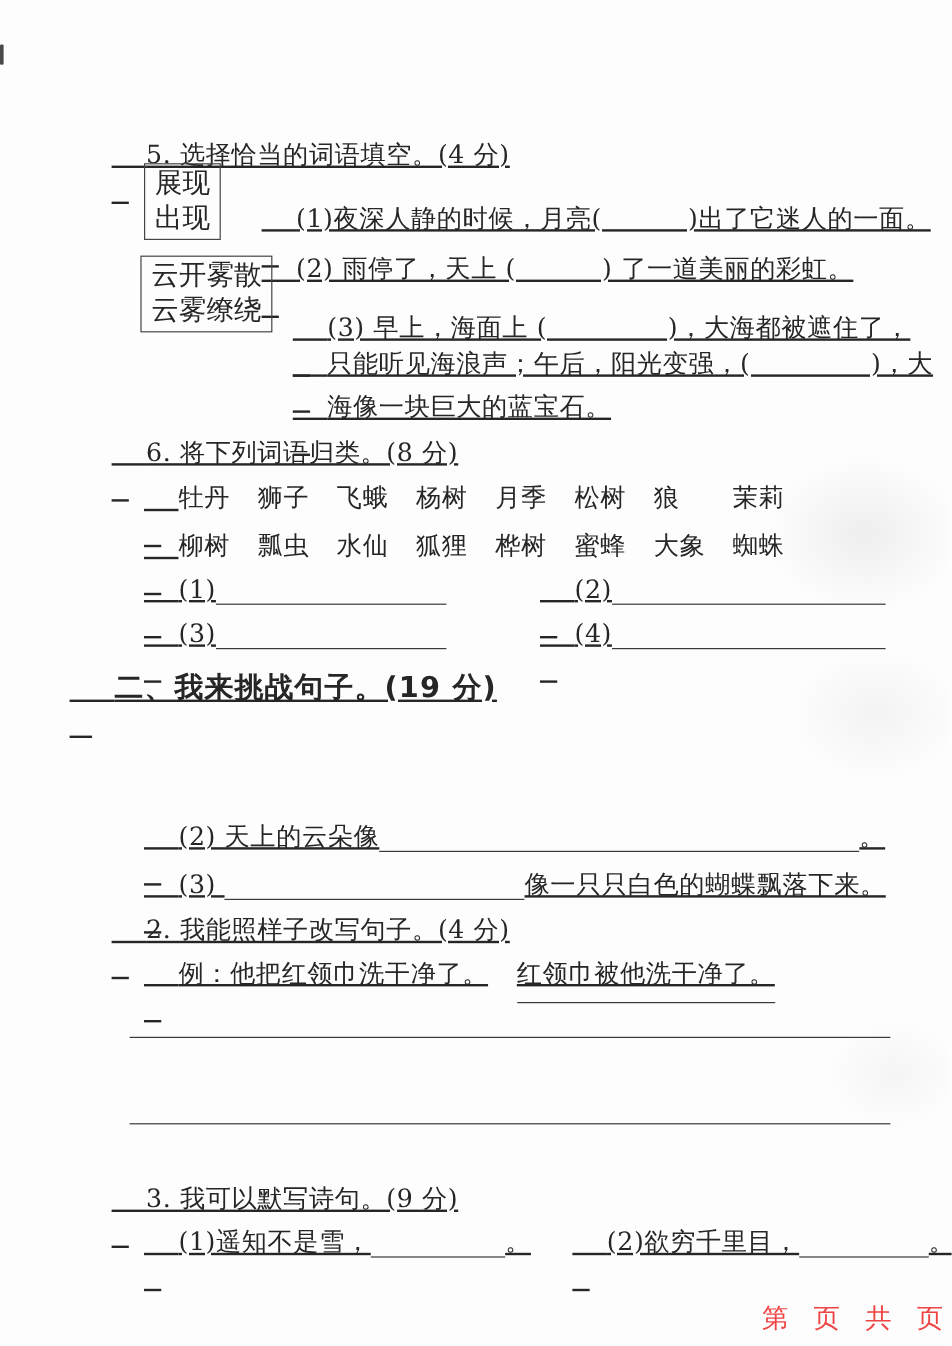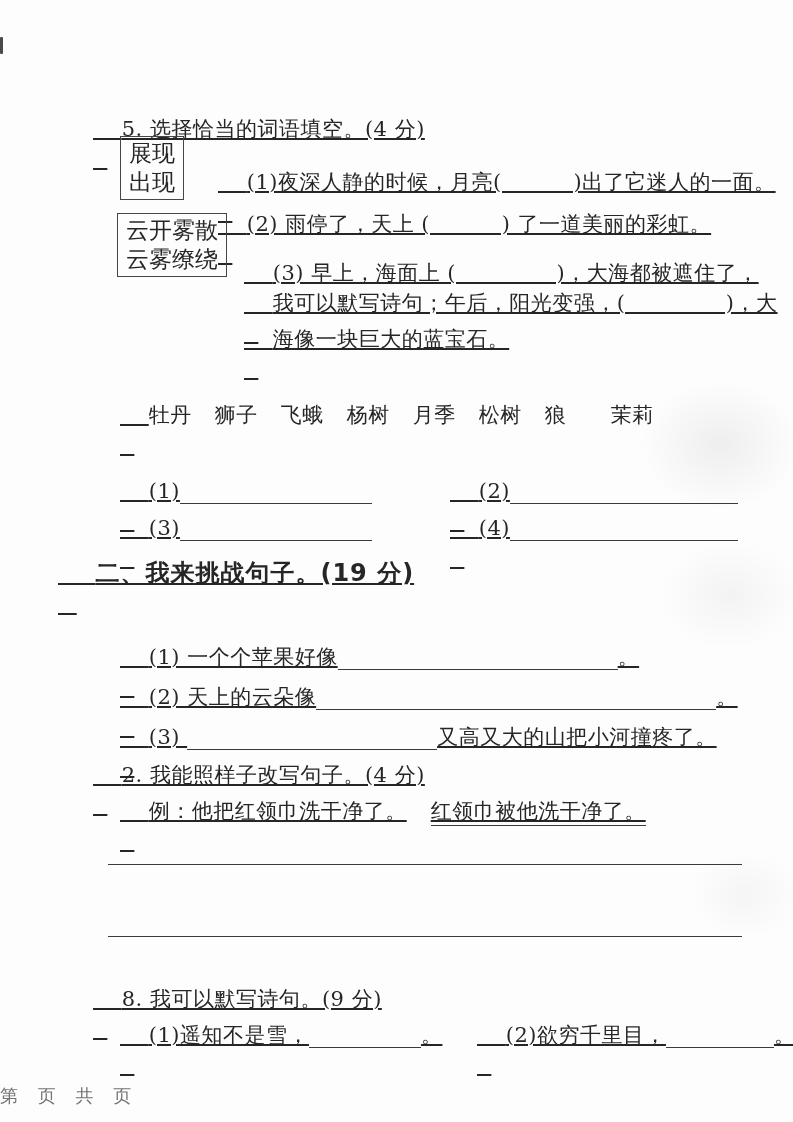--- a/index.html
+++ b/index.html
@@ -32,32 +32,32 @@
     padding:2px 8px;
     background:transparent;
   }
   .blank{
     display:inline-block;
     height:25px;vertical-align:-6px;
     border-bottom:1.5px solid #3a3a3a;
   }
   .uline{
     border-bottom:1.5px solid #3a3a3a;
-    padding-bottom:2px;
+    padding-bottom:12px;
   }
   .rule{
     position:absolute;height:0;
     border-top:1.5px solid #3a3a3a;
   }
   .w{display:inline-block;width:66px;}
   .footer{
     position:absolute;left:0;right:0;top:1084px;
-    text-align:left;
+    text-align:right;
     font-family:"DejaVu Sans","Liberation Sans",sans-serif;
-    font-size:18px;letter-spacing:7px;color:#737373;
+    font-size:22px;letter-spacing:7px;color:#ef4444;
   }
   .smudge{position:absolute;pointer-events:none;}
   .edge-mark{
     position:absolute;left:0;top:37px;width:3px;height:17px;
     background:#4a4a4a;border-radius:1px;
   }
 </style>
 </head>
 <body>
 
@@ -86,69 +86,72 @@
 
   <div class="wordbox" style="left:117px;top:213px">
     <div>云开雾散</div>
     <div>云雾缭绕</div>
   </div>
 
   <div class="t" style="left:244px;top:228px">
     <span>(3) 早上，海面上 (              )，大海都被遮住了，</span>
   </div>
   <div class="t" style="left:244px;top:258px">
-    <span>我可以默写诗句；午后，阳光变强，(              )，大</span>
+    <span>只能听见海浪声；午后，阳光变强，(              )，大</span>
   </div>
   <div class="t" style="left:244px;top:294px">
     <span>海像一块巨大的蓝宝石。</span>
   </div>
 
+  <div class="t" style="left:93px;top:332px">
+    <span>6. 将下列词语归类。(8 分)</span>
+  </div>
 
   <div class="t" style="left:120px;top:370px">
     <span class="w">牡丹</span><span class="w">狮子</span><span class="w">飞蛾</span><span class="w">杨树</span><span class="w">月季</span><span class="w">松树</span><span class="w">狼</span><span class="w">茉莉</span>
+  </div>
+  <div class="t" style="left:120px;top:410px">
+    <span class="w">柳树</span><span class="w">瓢虫</span><span class="w">水仙</span><span class="w">狐狸</span><span class="w">桦树</span><span class="w">蜜蜂</span><span class="w">大象</span><span class="w">蜘蛛</span>
   </div>
 
   <div class="t" style="left:120px;top:446px">
     <span>(1)</span><span class="blank" style="width:192px"></span>
   </div>
   <div class="t" style="left:450px;top:446px">
     <span>(2)</span><span class="blank" style="width:228px"></span>
   </div>
   <div class="t" style="left:120px;top:483px">
     <span>(3)</span><span class="blank" style="width:192px"></span>
   </div>
   <div class="t" style="left:450px;top:483px">
     <span>(4)</span><span class="blank" style="width:228px"></span>
   </div>
 
   <div class="t sec-title" style="left:58px;top:528px">
     <span>二、我来挑战句子。(19 分)</span>
   </div>
 
-  <div class="t" style="left:120px;top:612px">
-    <span>(1) 一个个苹果好像</span><span class="blank" style="width:280px"></span><span>。</span>
-  </div>
   <div class="t" style="left:120px;top:652px">
     <span>(2) 天上的云朵像</span><span class="blank" style="width:400px"></span><span>。</span>
   </div>
   <div class="t" style="left:120px;top:692px">
-    <span>(3) </span><span class="blank" style="width:250px"></span><span>又高又大的山把小河撞疼了。</span>
+    <span>(3) </span><span class="blank" style="width:250px"></span><span>像一只只白色的蝴蝶飘落下来。</span>
   </div>
 
   <div class="t" style="left:93px;top:730px">
     <span>2. 我能照样子改写句子。(4 分)</span>
   </div>
   <div class="t" style="left:120px;top:766px">
     <span>例：他把红领巾洗干净了。</span><span style="display:inline-block;width:24px"></span><span class="uline">红领巾被他洗干净了。</span>
   </div>
   <div class="rule" style="left:108px;top:864px;width:634px"></div>
   <div class="rule" style="left:108px;top:936px;width:634px"></div>
 
   <div class="t" style="left:93px;top:954px">
-    <span>8. 我可以默写诗句。(9 分)</span>
+    <span>3. 我可以默写诗句。(9 分)</span>
   </div>
   <div class="t" style="left:120px;top:990px">
     <span>(1)遥知不是雪，</span><span class="blank" style="width:112px"></span><span>。</span>
   </div>
   <div class="t" style="left:477px;top:990px">
     <span>(2)欲穷千里目，</span><span class="blank" style="width:108px"></span><span>。</span>
   </div>
 
   <div class="footer">
     <span>第 页 共 页</span>

